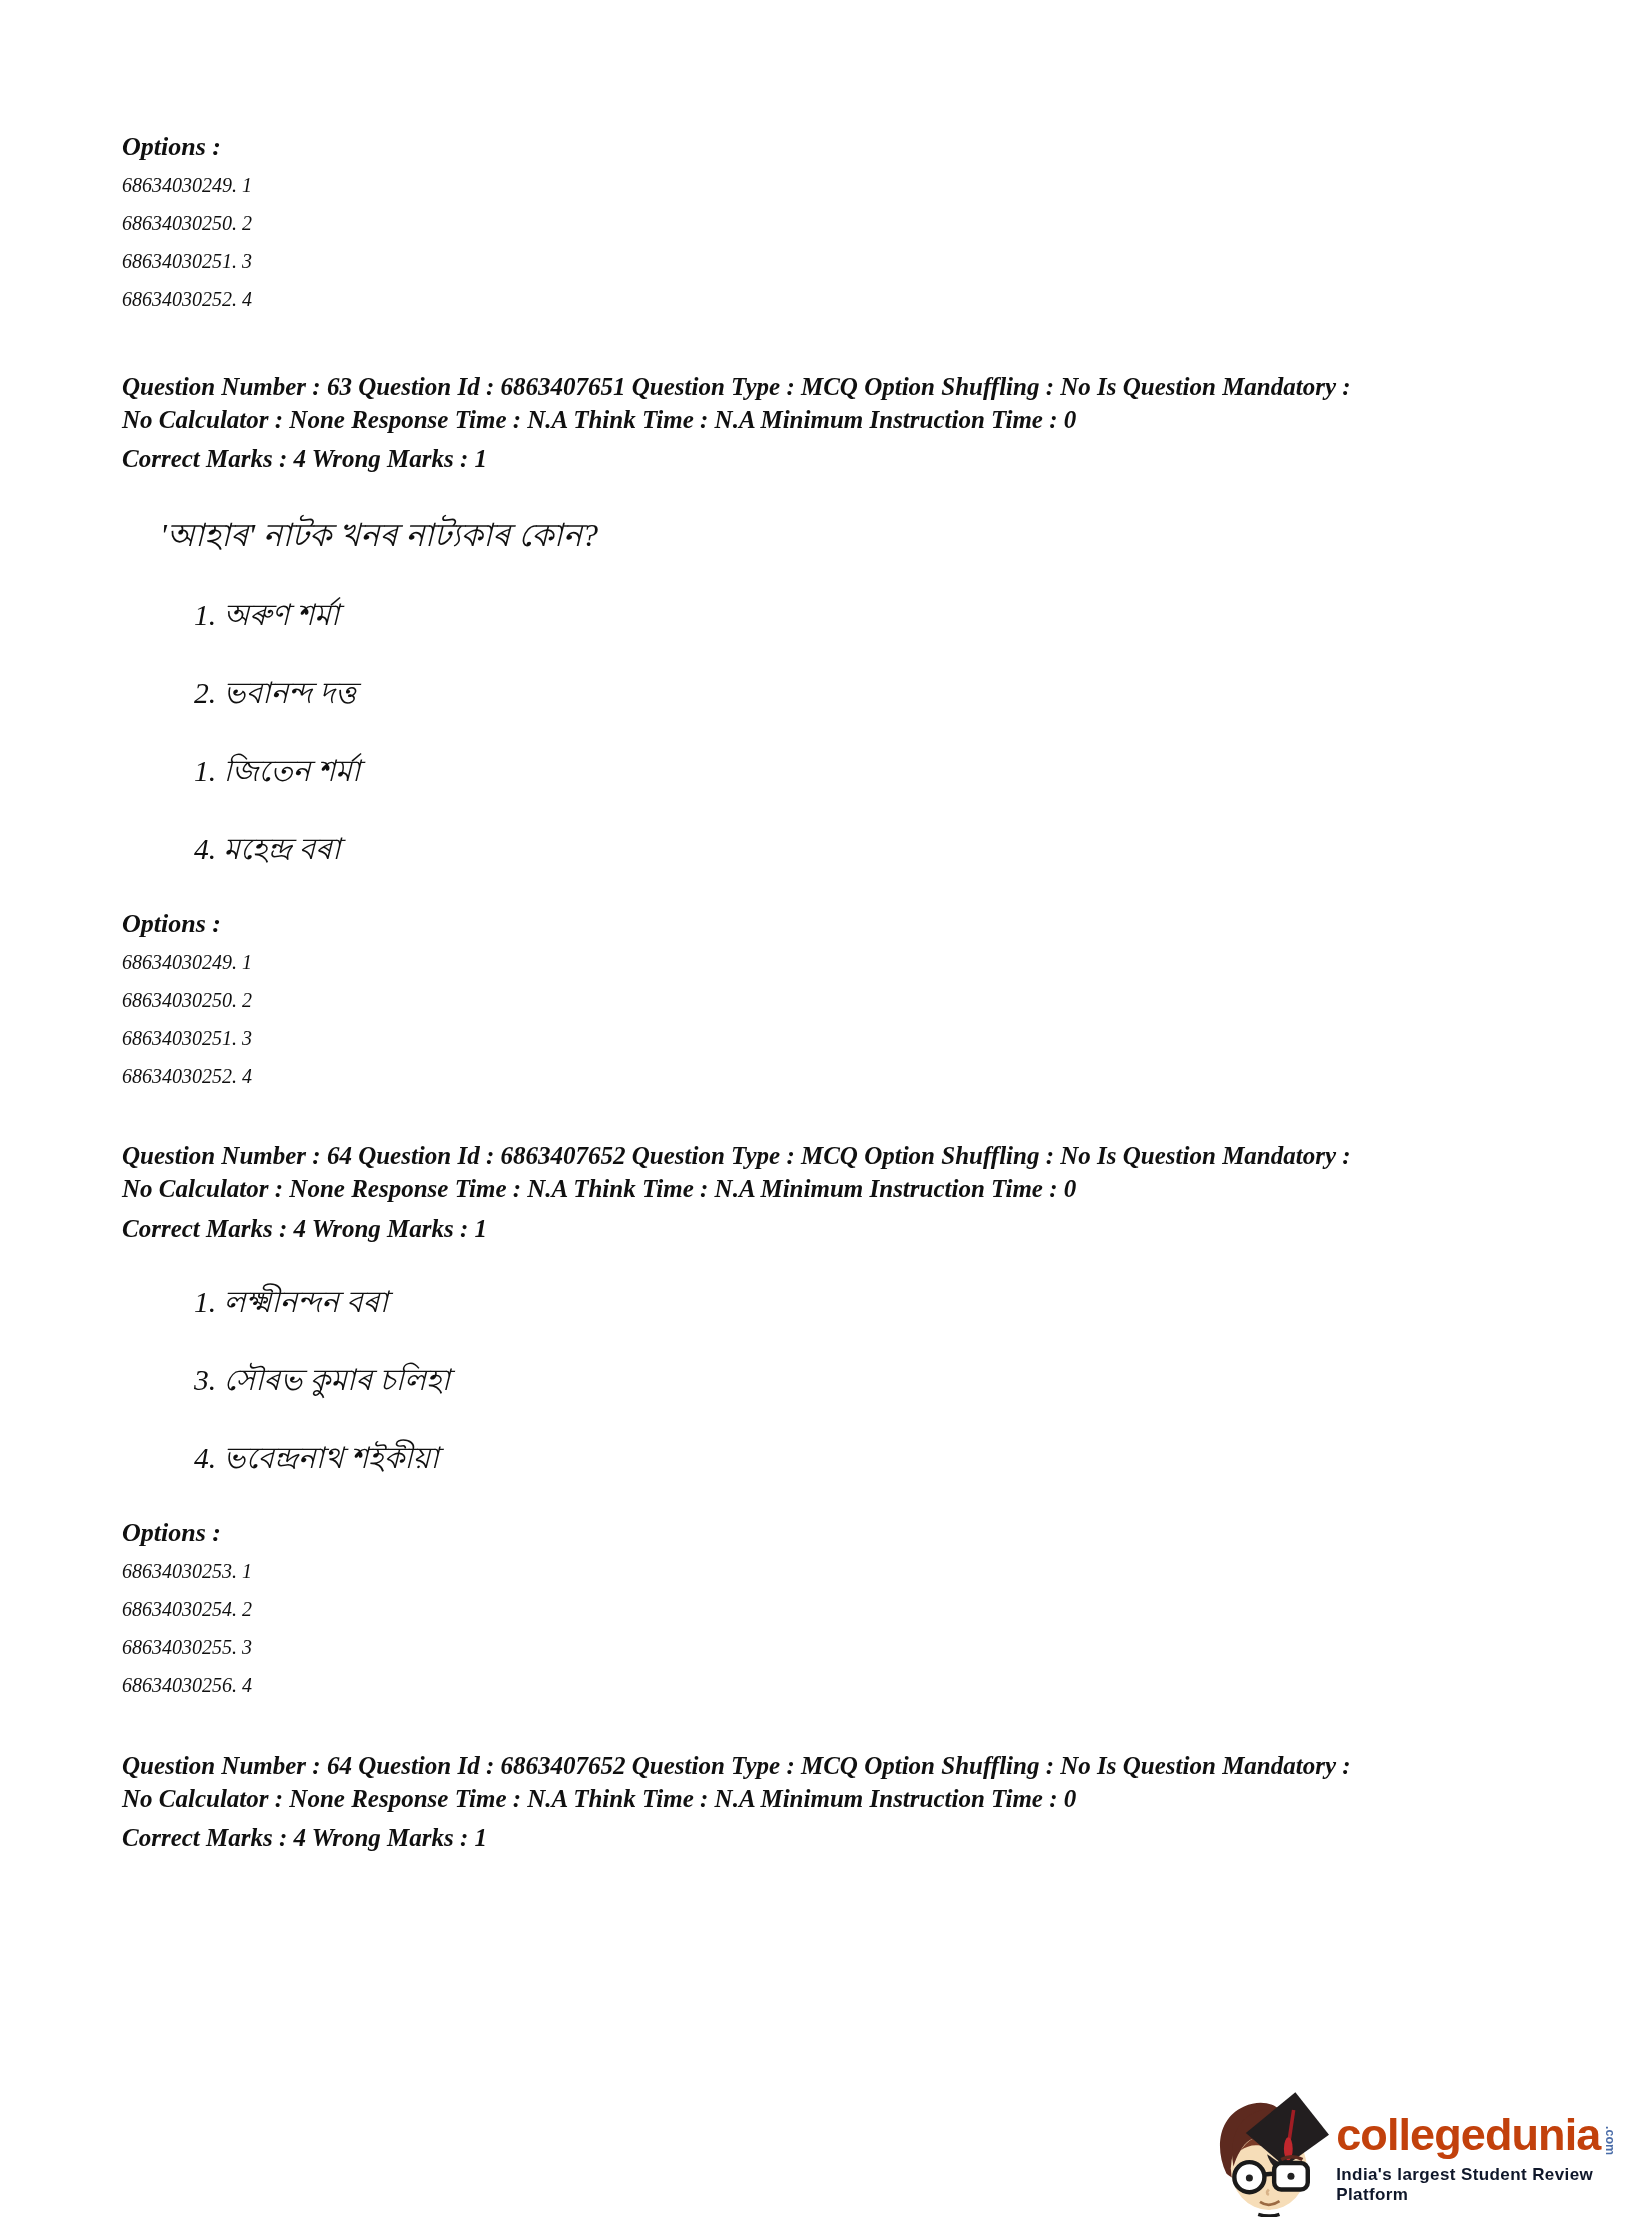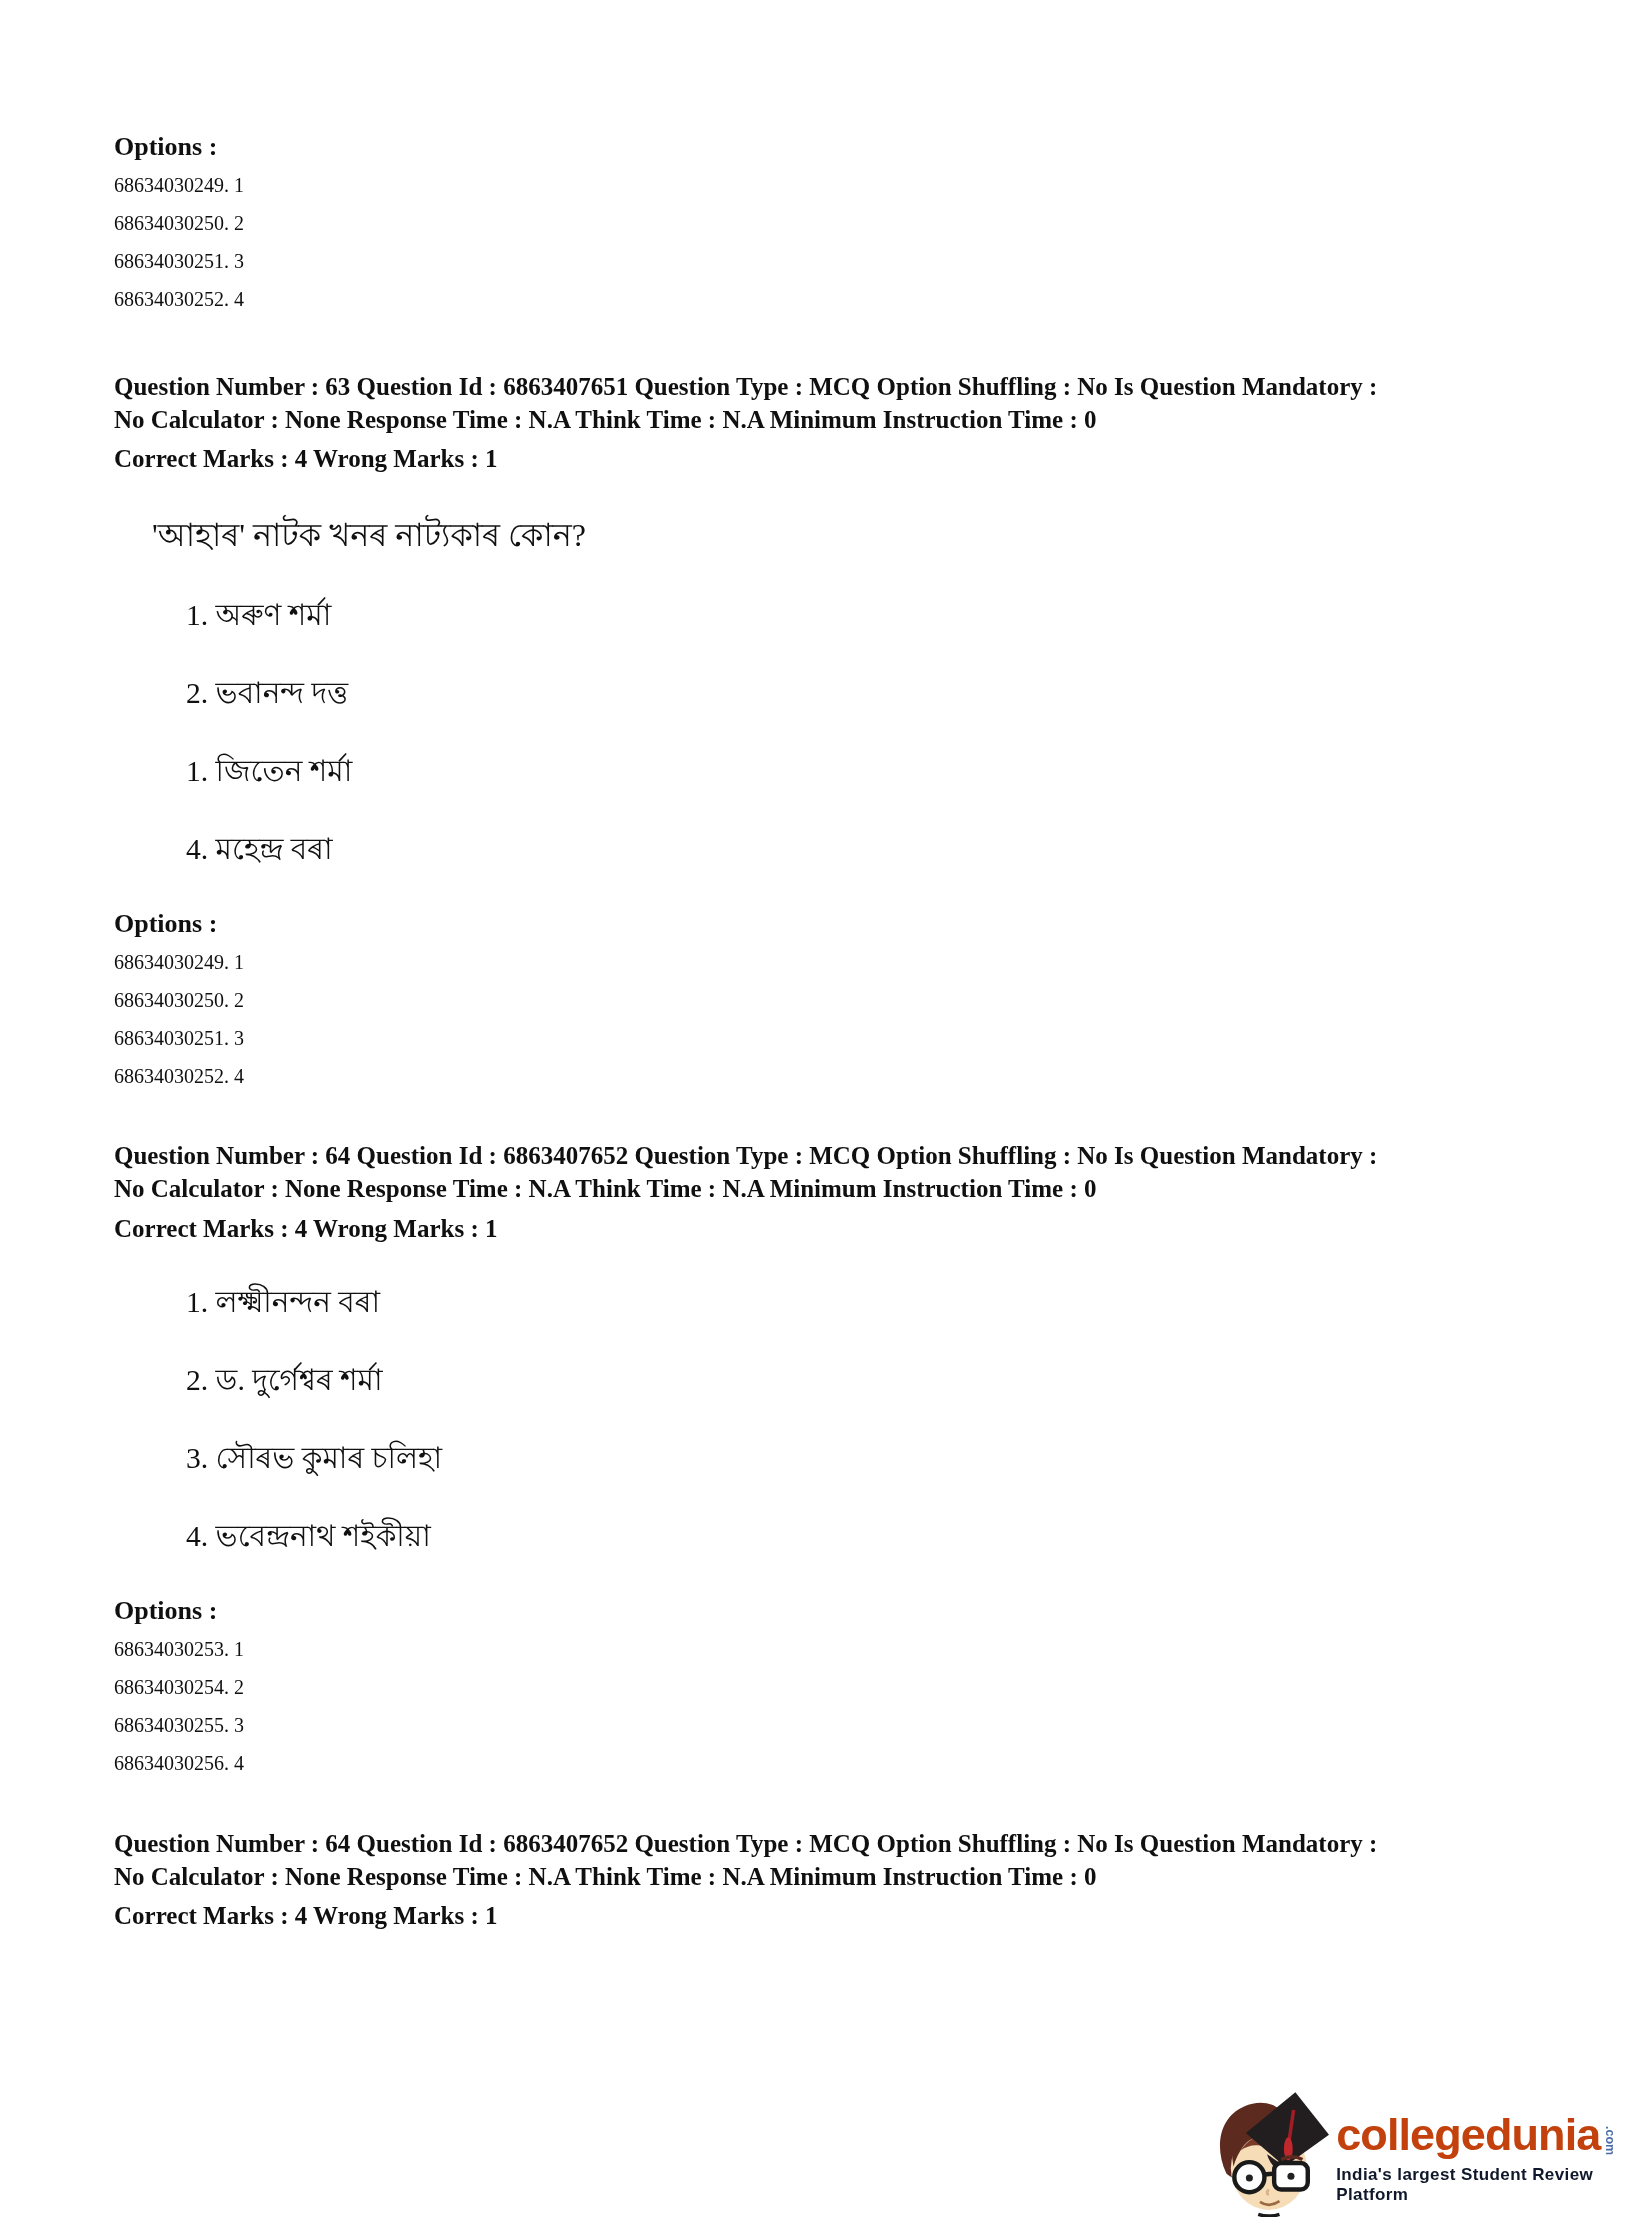--- a/index.html
+++ b/index.html
@@ -8,23 +8,24 @@
     position:relative;
     width:1644px;
     height:2217px;
     background:#ffffff;
     font-family:"Liberation Serif","DejaVu Serif",serif;
     color:#101010;
     overflow:hidden;
   }
   .content {
     position:absolute;
-    left:114px;
+    left:122px;
     top:128px;
     width:1473px;
+    font-style:italic;
   }
   .opts-heading {
     font-weight:bold;
     font-size:26px;
     line-height:38px;
   }
   .opt-line {
     font-size:20px;
     line-height:38px;
   }
@@ -130,21 +131,20 @@
     </section>
 
     <section class="meta-block gap-b">
       <p class="meta-line">Question Number : 64 Question Id : 6863407652 Question Type : MCQ Option Shuffling : No Is Question Mandatory :</p>
       <p class="meta-line">No Calculator : None Response Time : N.A Think Time : N.A Minimum Instruction Time : 0</p>
       <p class="marks-line">Correct Marks : 4 Wrong Marks : 1</p>
     </section>
 
     <div>
       <div class="choice">1. লক্ষ্মীনন্দন বৰা</div>
-      <div class="choice">2. ড. দুৰ্গেশ্বৰ শৰ্মা</div>
       <div class="choice">3. সৌৰভ কুমাৰ চলিহা</div>
       <div class="choice">4. ভবেন্দ্ৰনাথ শইকীয়া</div>
     </div>
 
     <section class="options-block">
       <div class="opts-heading">Options :</div>
       <div class="opt-line">68634030253. 1</div>
       <div class="opt-line">68634030254. 2</div>
       <div class="opt-line">68634030255. 3</div>
       <div class="opt-line">68634030256. 4</div>

